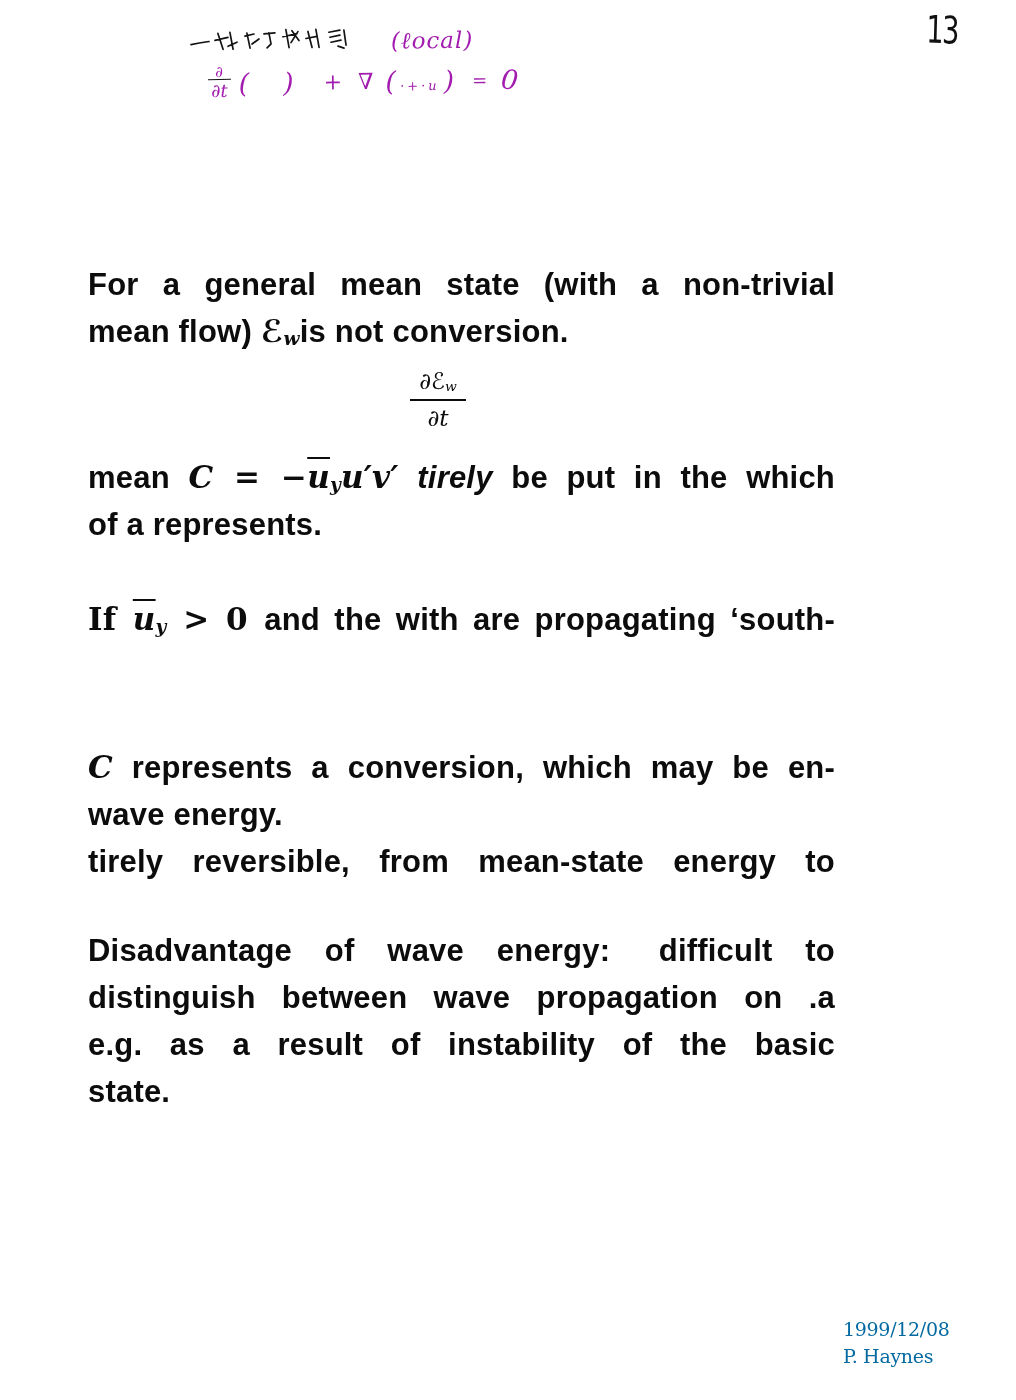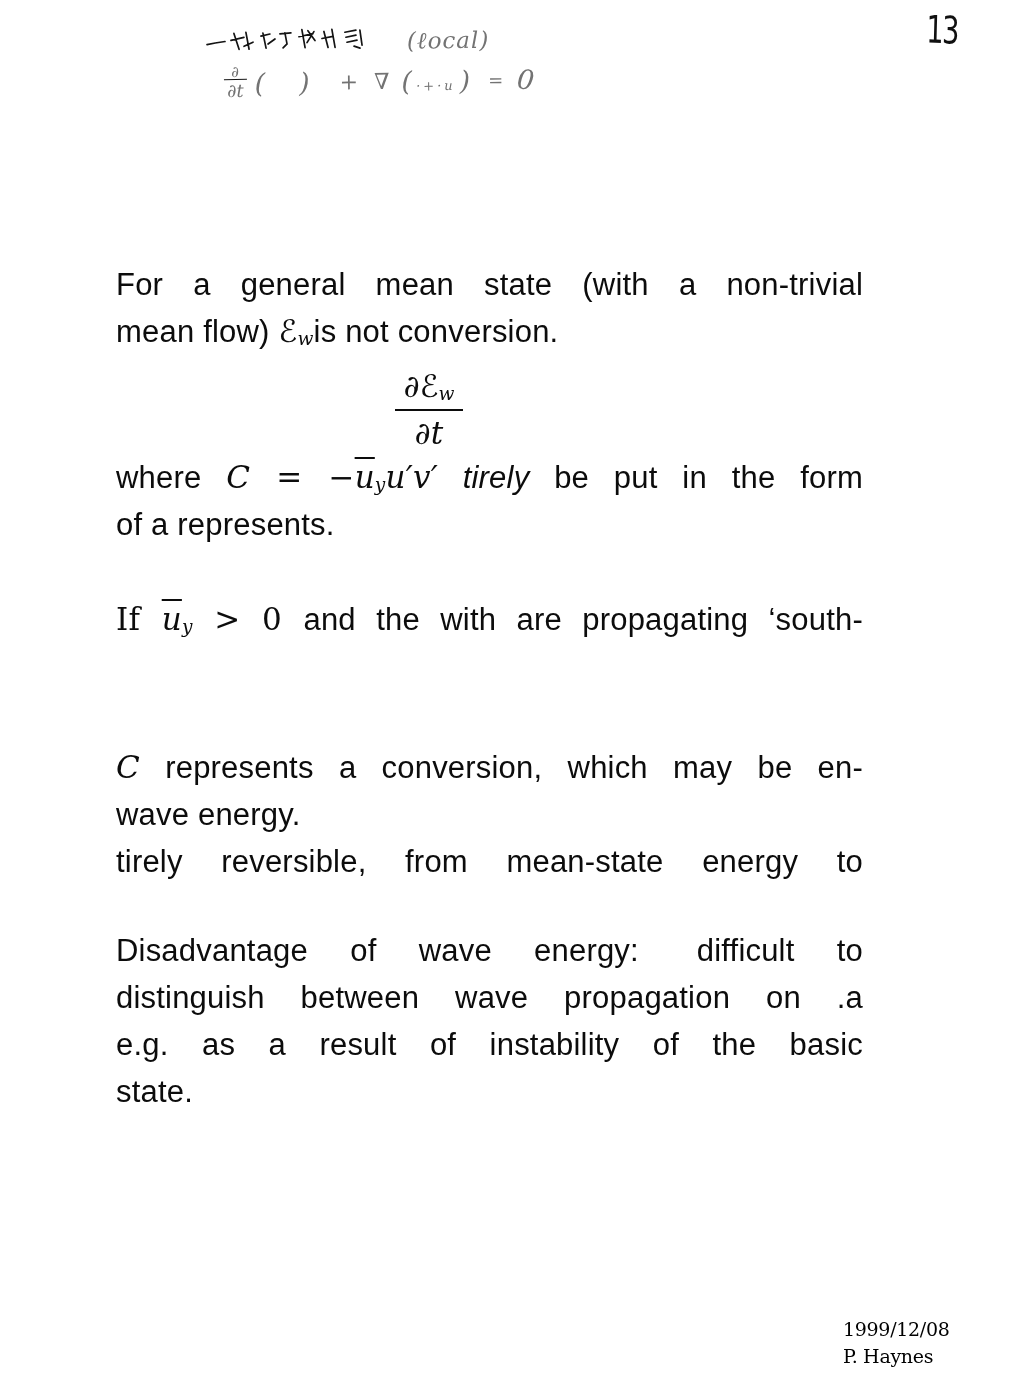--- a/index.html
+++ b/index.html
@@ -2,60 +2,60 @@
 <html><head>
 <meta charset="utf-8">
 <style>
   html,body{margin:0;padding:0;background:#888;}
   .page{
     position:relative; width:1016px; height:1400px; margin:0 auto;
     background:#ffffff; color:#0c0c0c; overflow:hidden;
     font-family:"Liberation Sans", sans-serif;
   }
   
-  .par{position:absolute; left:116px; width:747px; font-size:31px; line-height:47px; letter-spacing:0.2px;}
+  .par{position:absolute; left:88px; width:747px; font-size:31px; line-height:47px; letter-spacing:0.2px;font-weight:bold;}
   .ln{height:47px; white-space:normal;}
   .ln.full{text-align:justify; text-align-last:justify; text-justify:inter-word;}
   .mi{font-family:"DejaVu Serif", serif; font-style:italic;}
   .rm{font-family:"DejaVu Serif", serif;}
   .bfu{font-family:"DejaVu Serif", serif; font-weight:bold;}
   .cal{font-family:"DejaVu Serif", serif; font-style:italic;}
   .sc{font-family:"DejaVu Sans", sans-serif; font-style:italic;}
   .it{font-style:italic;}
   .sbm{font-family:"DejaVu Serif", serif; font-style:italic; font-size:0.6em; vertical-align:-0.18em;}
   .ov{text-decoration:overline; text-decoration-thickness:2px;}
   
-  .eq{position:absolute; left:87px; top:368px; width:690px; text-align:center;
-      font-size:31px; font-family:"DejaVu Serif", serif;}
+  .eq{position:absolute; left:96px; top:368px; width:690px; text-align:center;
+      font-size:23px; font-family:"DejaVu Serif", serif;}
   .frac{display:inline-block; vertical-align:middle; text-align:center; margin-right:6px;}
   .frac .num{display:block; padding:0 9px 5px; border-bottom:2.5px solid #0c0c0c;}
   .frac .den{display:block; padding:4px 9px 0;}
   .eqrest{display:inline-block; vertical-align:middle; transform:translateY(-2px); word-spacing:4px;}
   
-  .hw{position:absolute; left:204px; top:22px; color:#737373;
+  .hw{position:absolute; left:188px; top:22px; color:#a21caf;
       font-family:"DejaVu Serif", serif; font-style:italic;}
   .hw1{display:flex; align-items:center; gap:8px; transform:rotate(-0.6deg);}
   .hwlocal{font-size:23px; letter-spacing:1px;}
   .hw2{display:flex; align-items:center; margin-top:3px; margin-left:20px; transform:rotate(-0.8deg);}
   .hfrac{display:inline-flex; flex-direction:column; align-items:center;}
   .hfrac .hnum{font-size:15px; line-height:14px;}
   .hfrac .hden{font-size:18px; line-height:20px; border-top:1.7px solid #141414; padding:1px 3px 0;}
   .hpar{font-size:27px;}
   .hsp34{display:inline-block; width:34px;}
   .hplus{font-size:22px; margin-left:30px;}
   .hnabla{font-size:22px; margin-left:16px;}
   .hopen2{margin-left:12px;}
   .hinner{font-size:13px; letter-spacing:3px; margin:10px 4px 0;}
   .heqs{font-size:18px; margin-left:18px;}
   .hzero{font-size:27px; margin-left:14px; transform:rotate(6deg);}
   .pageno{position:absolute; left:920px; top:8px; font-size:38px; color:#101010;
           font-family:"DejaVu Sans", sans-serif; transform:scaleX(0.72) rotate(2deg); letter-spacing:-2px;}
   
   .footer{position:absolute; left:843px; top:1316px; font-size:19px; line-height:27px;
-          font-family:"DejaVu Serif", serif; color:#000000; letter-spacing:-0.3px;}
+          font-family:"DejaVu Serif", serif; color:#0369a1; letter-spacing:-0.3px;}
 </style>
 </head>
 <body>
 
 <div class="page">
 
   <div class="hw" aria-label="一般的な保存則 (local)">
     <div class="hw1">
       <svg width="195" height="38" viewBox="0 0 195 38" fill="none" stroke="#141414" stroke-width="1.7" stroke-linecap="round">
         <path d="M3,21 C8,20 14,19 21,18"></path>
@@ -94,21 +94,21 @@
   </div>
 
   <div class="eq">
     <span class="frac">
       <span class="num"><span class="mi">∂</span><span class="sc">ℰ</span><span class="sbm">w</span></span>
       <span class="den"><span class="mi">∂t</span></span>
     </span>
   </div>
 
   <div class="par" style="top:454px">
-    <div class="ln full"><span>where </span><span class="cal">C</span><span class="rm"> = −</span><span class="mi ov">u</span><span class="sbm">y</span><span class="mi">u′v′</span><span> </span><span class="it">tirely</span><span> be put in the form</span></div>
+    <div class="ln full"><span>mean </span><span class="cal">C</span><span class="rm"> = −</span><span class="mi ov">u</span><span class="sbm">y</span><span class="mi">u′v′</span><span> </span><span class="it">tirely</span><span> be put in the which</span></div>
     <div class="ln"><span>of a represents.</span></div>
   </div>
 
   <div class="par" style="top:596px">
     <div class="ln full"><span class="rm">If </span><span class="mi ov">u</span><span class="sbm">y</span><span class="rm"> &gt; 0 </span><span>and the with are propagating ‘south-</span></div>
   </div>
 
   <div class="par" style="top:744px">
     <div class="ln full"><span class="cal">C</span><span> represents a conversion, which may be en-</span></div>
     <div class="ln"><span>wave energy.</span></div>

